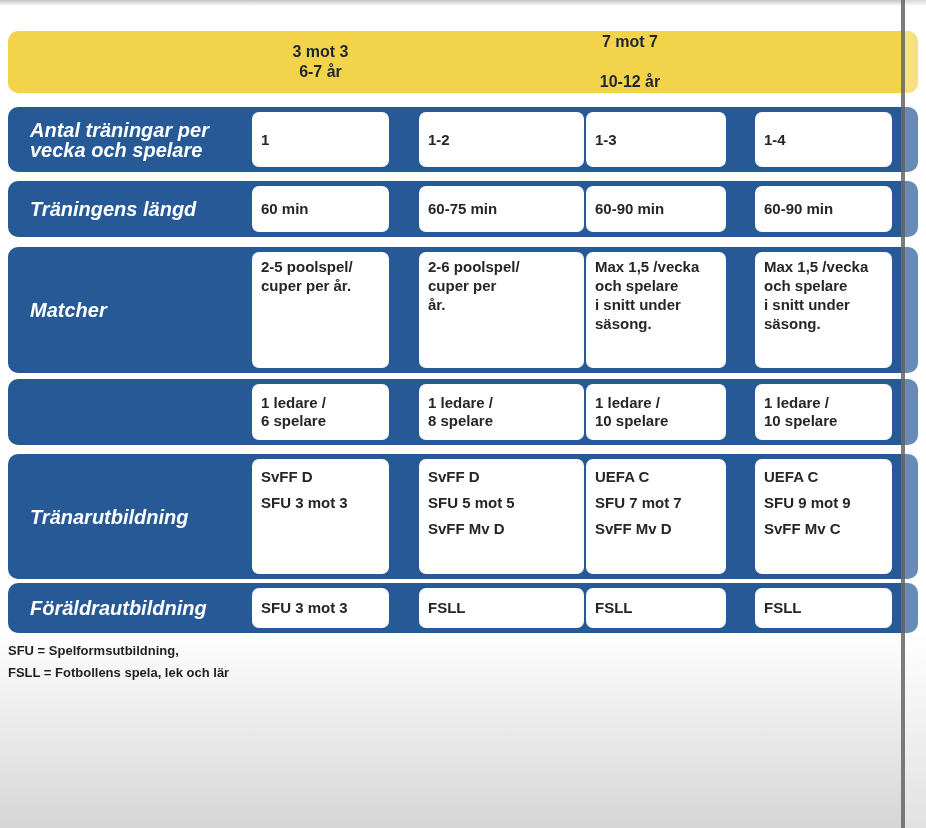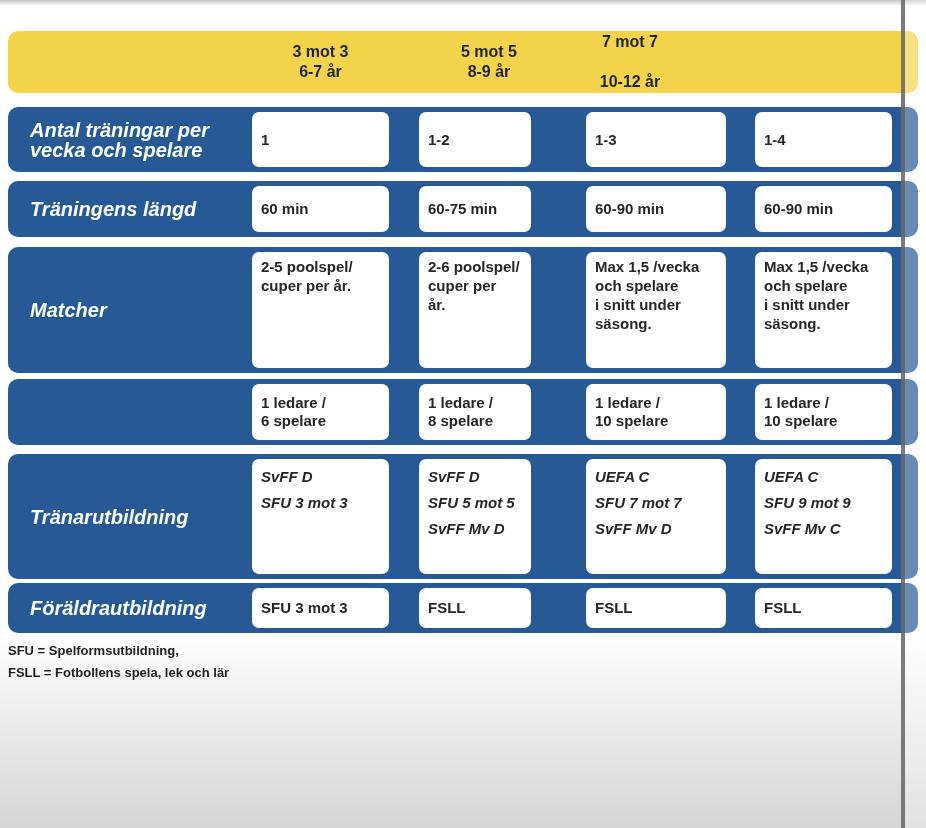--- a/index.html
+++ b/index.html
@@ -23,52 +23,48 @@
   .r4{top:379px;height:66px;}
   .r5{top:454px;height:125px;}
   .r6{top:583px;height:50px;}
   .row-label{position:absolute;left:22px;top:0;height:100%;width:215px;
     display:flex;align-items:center;color:#ffffff;font-style:italic;font-weight:bold;
     font-size:20px;line-height:20px;white-space:pre-line;}
   .cellbox{position:absolute;top:5px;bottom:5px;background:#ffffff;border-radius:7px;
     display:flex;align-items:center;padding:5px 9px;box-sizing:border-box;}
   .cellbox span{color:#262626;font-weight:bold;font-size:15px;line-height:18px;white-space:pre-line;}
   .c1{left:244px;width:137px;}
-  .c2{left:411px;width:112px;}
+  .c2{left:411px;width:165px;}
   .c3{left:578px;width:140px;}
   .c4{left:747px;width:137px;}
   .hc1{left:244px;width:137px;}
   .hc2{left:411px;width:140px;}
   .hc3{left:552px;width:140px;gap:20px;}
   .hc4{left:747px;width:137px;}
   .r3 .cellbox, .r5 .cellbox{align-items:flex-start;}
-  .r5 .cellbox span{line-height:26px;font-style:italic;}
+  .r5 .cellbox span{line-height:26px;}
   .r3 .cellbox span{line-height:19px;}
   .legend{position:absolute;left:8px;top:640px;color:#1f1f1f;font-size:13px;
     line-height:22px;font-weight:600;}
   .divider-line{position:absolute;left:901px;top:0;width:4px;height:828px;
     background:#6a6a6a;opacity:.88;}
   .right-fade{position:absolute;left:905px;top:0;right:0;height:828px;
     background:rgba(255,255,255,.3);}
 </style>
 </head>
 <body>
 
 <div class="top-shade"></div>
 
 <div class="table-wrap">
 
   <div class="band header-band">
     <div class="hcell hc1">
       <span>3 mot 3</span>
       <span>6-7 år</span>
-    </div>
-    <div class="hcell hc2">
-      <span>5 mot 5</span>
-      <span>8-9 år</span>
     </div>
     <div class="hcell hc3">
       <span>7 mot 7</span>
       <span>10-12 år</span>
     </div>
   </div>
 
   <div class="band row r1">
     <div class="row-label">Antal träningar per
 vecka och spelare</div>

